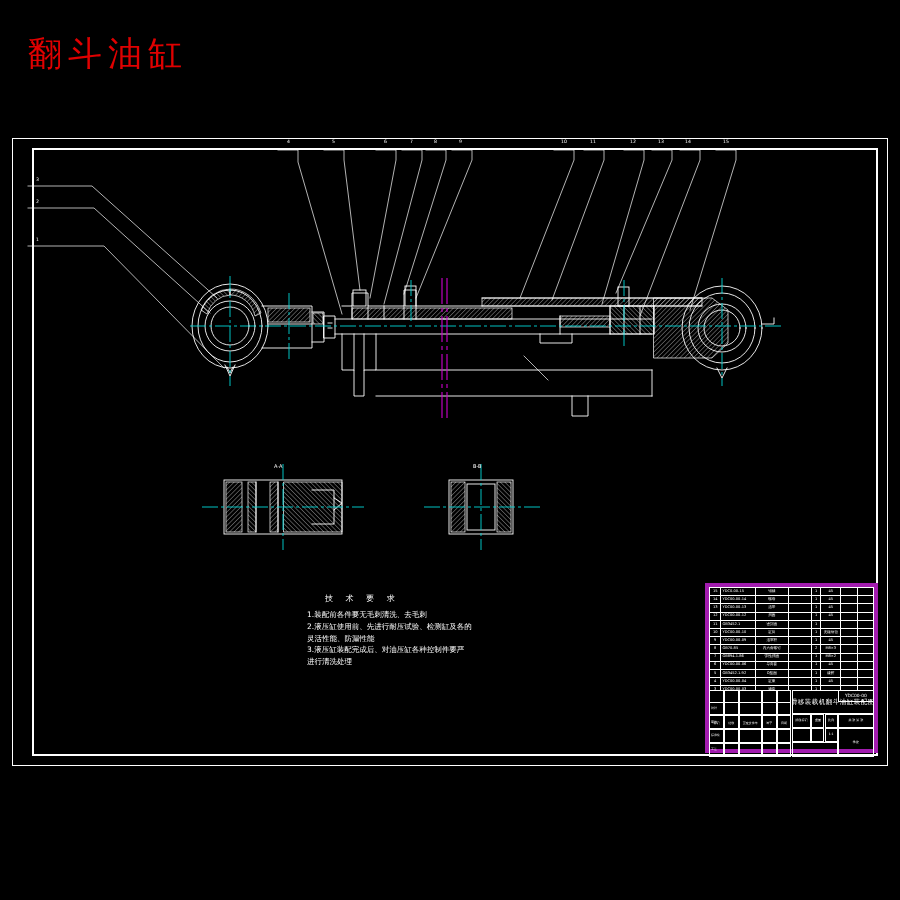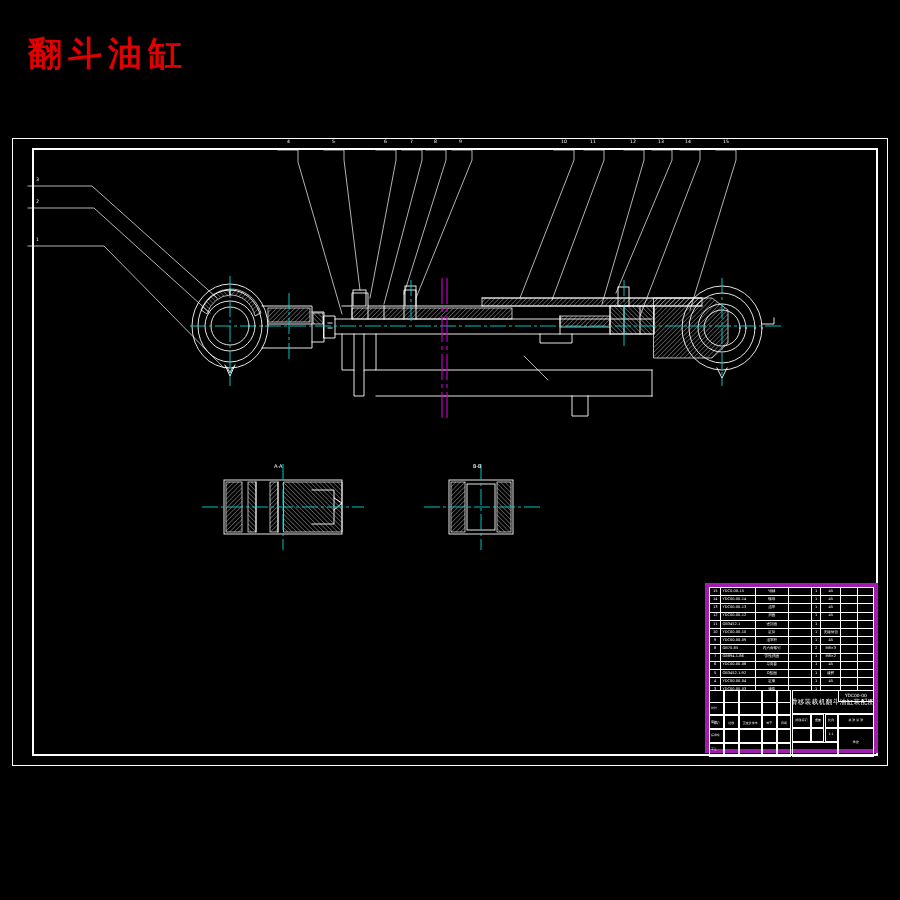--- a/index.html
+++ b/index.html
@@ -5,21 +5,21 @@
 <style>
   html,body{margin:0;padding:0;background:#000;}
   body{width:900px;height:900px;position:relative;overflow:hidden;
        font-family:"DejaVu Sans","Liberation Sans",sans-serif;}
 
   
   #doc-title{
     position:absolute; left:28px; top:36px;
     color:#e00000; font-size:34px; letter-spacing:6px;
     font-family:"DejaVu Serif","Liberation Serif",serif;
-    font-weight:bold; line-height:1;
+    font-weight:normal; line-height:1;
     white-space:nowrap;
   }
 
   
   #sheet{position:absolute; left:12px; top:138px; width:876px; height:628px;}
   #sheet-outer{position:absolute; inset:0; border:1px solid #ffffff; box-sizing:border-box;}
   #sheet-inner{position:absolute; left:20px; top:10px; right:10px; bottom:10px;
                border:2px solid #ffffff; box-sizing:border-box;}
 
   
@@ -253,20 +253,28 @@
       <div class="lead-num" style="left: 578px; top: 2px;">11</div>
       <div class="lead-num" style="left: 618px; top: 2px;">12</div>
       <div class="lead-num" style="left: 646px; top: 2px;">13</div>
       <div class="lead-num" style="left: 673px; top: 2px;">14</div>
       <div class="lead-num" style="left: 711px; top: 2px;">15</div>
     </div>
 
   <div class="view-lbl" style="left:262px; top:326px;">A-A</div>
   <div class="view-lbl" style="left:461px; top:326px;">B-B</div>
 
+  <div id="tech-req">
+    <div class="tr-title">技 术 要 求</div>
+    <div class="tr-line">1.装配前各件要无毛刺清洗、去毛刺</div>
+    <div class="tr-line">2.液压缸使用前、先进行耐压试验、检测缸及各的</div>
+    <div class="tr-line">灵活性能、防漏性能</div>
+    <div class="tr-line">3.液压缸装配完成后、对油压缸各种控制件要严</div>
+    <div class="tr-line">进行清洗处理</div>
+  </div>
 
   <div id="title-block">
 
     <div id="bom-wrap">
       <table class="tb">
         <colgroup>
           <col class="c-no">
             <col class="c-code">
             <col class="c-name">
             <col class="c-blank">

